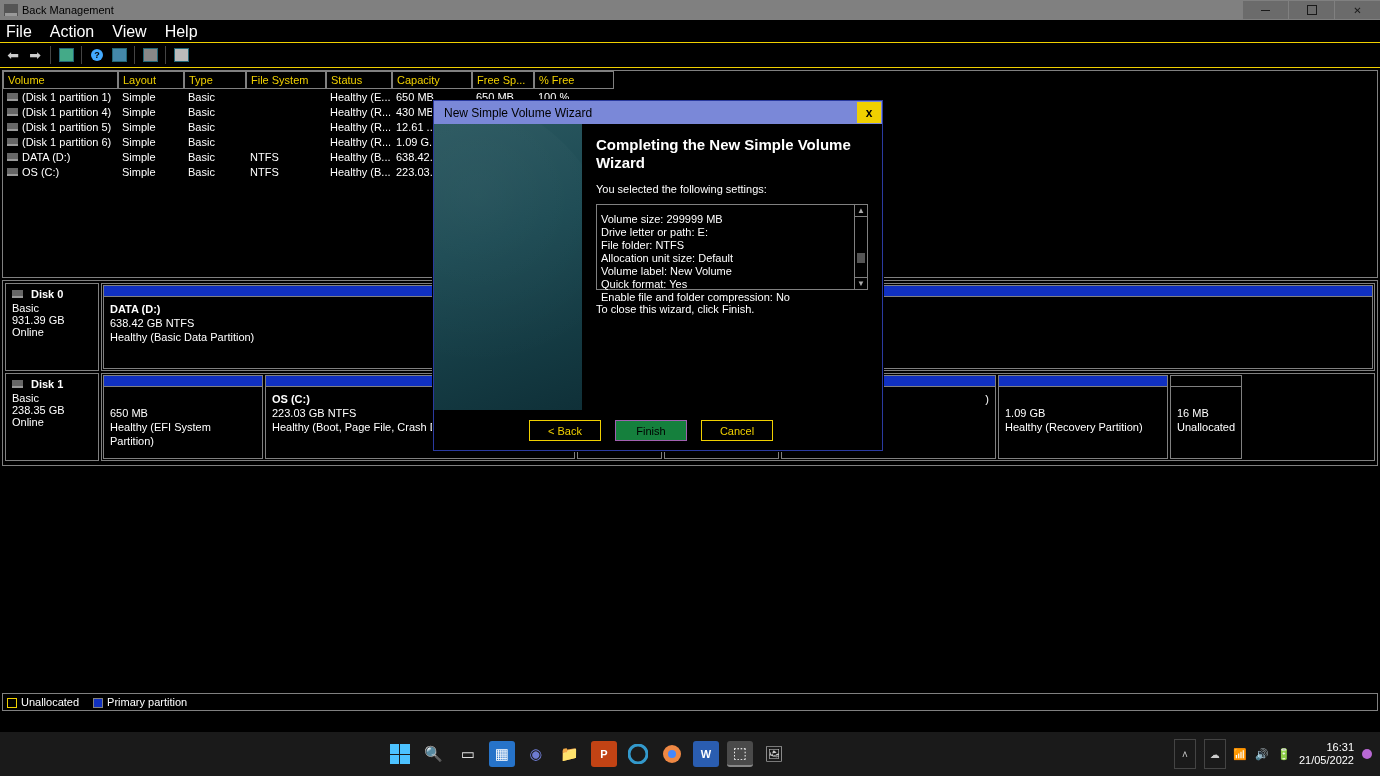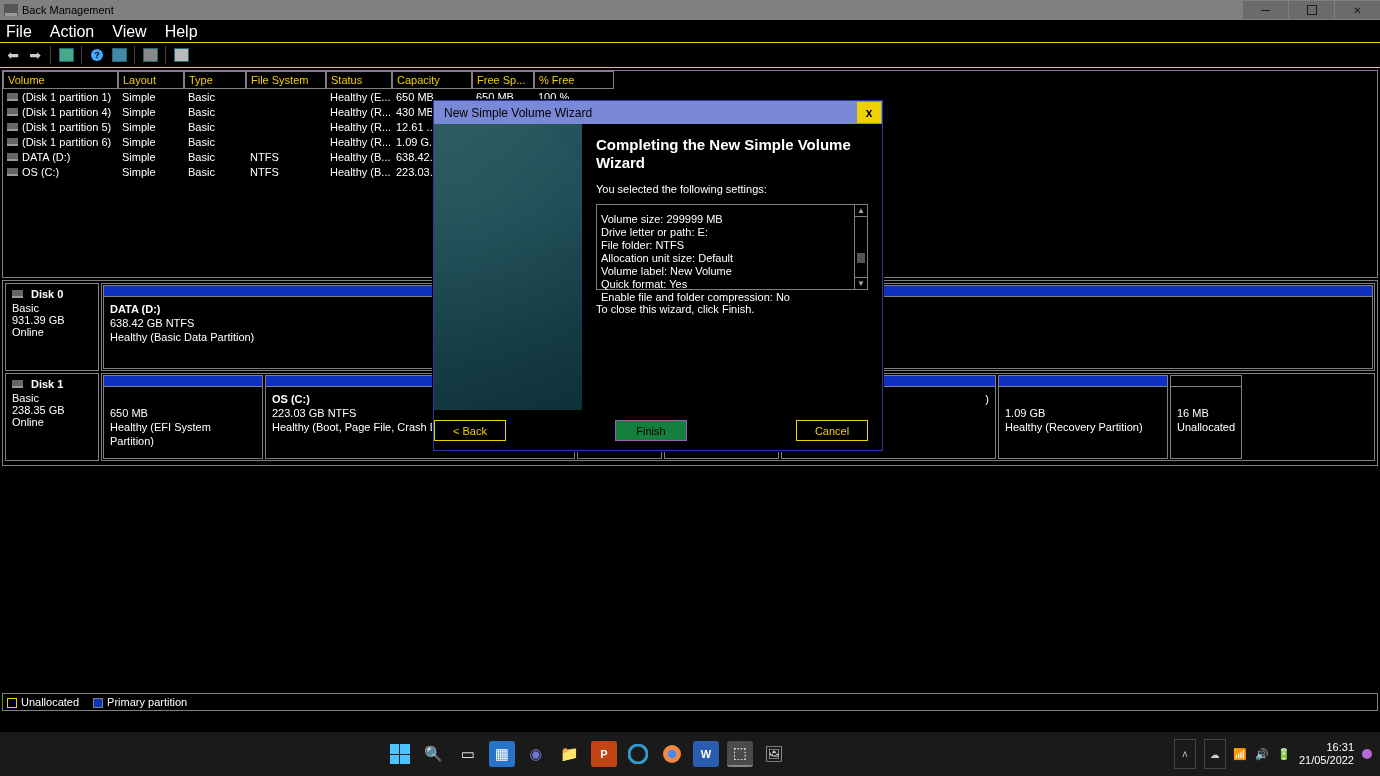--- a/index.html
+++ b/index.html
@@ -67,21 +67,21 @@
 .dlgside { width:148px; height:286px; background:linear-gradient(160deg,#2b5860 0%,#1c4a53 40%,#0f3038 100%); position:relative; overflow:hidden;}
 .dlgside::after{content:"";position:absolute;width:340px;height:340px;border-radius:50%;left:-160px;top:-30px;background:radial-gradient(circle at 60% 30%, rgba(255,255,255,.04), transparent 55%);}
 .dlgmain { flex:1; padding:12px 14px 8px 14px; font-size:11px; color:#fff;}
 .dlgmain h2 { font-size:15px; font-weight:600; margin-bottom:10px; line-height:18px;}
 .dlgmain p { margin-bottom:8px; line-height:14px;}
 .settingsbox { border:1px solid #808080; padding:8px 4px; font-size:11px; line-height:13px; position:relative;}
 .sbscroll { position:absolute; right:0; top:0; bottom:0; width:13px; border-left:1px solid #808080;}
 .sbscroll .arr { height:12px; border-bottom:1px solid #808080; font-size:8px; line-height:12px; text-align:center; color:#aaa;}
 .sbscroll .arr.bot{position:absolute;bottom:0;left:0;right:0;border-top:1px solid #808080;border-bottom:none;}
 .sbscroll .thumb{position:absolute;left:2px;right:2px;top:48px;height:10px;background:#555;}
-.dlgbtns { height:40px; display:flex; align-items:center; justify-content:space-between; gap:22px; padding-right:14px; border-top:1px solid #000;}
+.dlgbtns { height:40px; display:flex; align-items:center; justify-content:center; gap:14px; padding-right:14px; border-top:1px solid #000;}
 .dbtn { width:72px; height:21px; border:1px solid #f0d000; background:#000; color:#f0d000; font-size:11px; display:flex; align-items:center; justify-content:center; cursor:pointer;}
 .dbtn.primary { background:#15803d; color:#000; border-color:#a060b0;}
 
 
 .taskbar { position:absolute; left:0; right:0; bottom:0; height:44px; background:#1a1a1a; display:flex; align-items:center; }
 .taskbar .center { flex:1; display:flex; justify-content:center; gap:8px;}
 .taskbar .ticon2 { width:26px; height:26px; border-radius:3px; display:flex; align-items:center; justify-content:center; font-size:15px; cursor:pointer;}
 .taskbar .tray { display:flex; align-items:center; gap:8px; padding-right:8px; font-size:11px; color:#fff;}
 .taskbar .tray .stack{ text-align:right; line-height:13px; font-size:11px;}
 .winlogo{width:20px;height:20px;display:grid;grid-template:1fr 1fr/1fr 1fr;gap:1px;}

